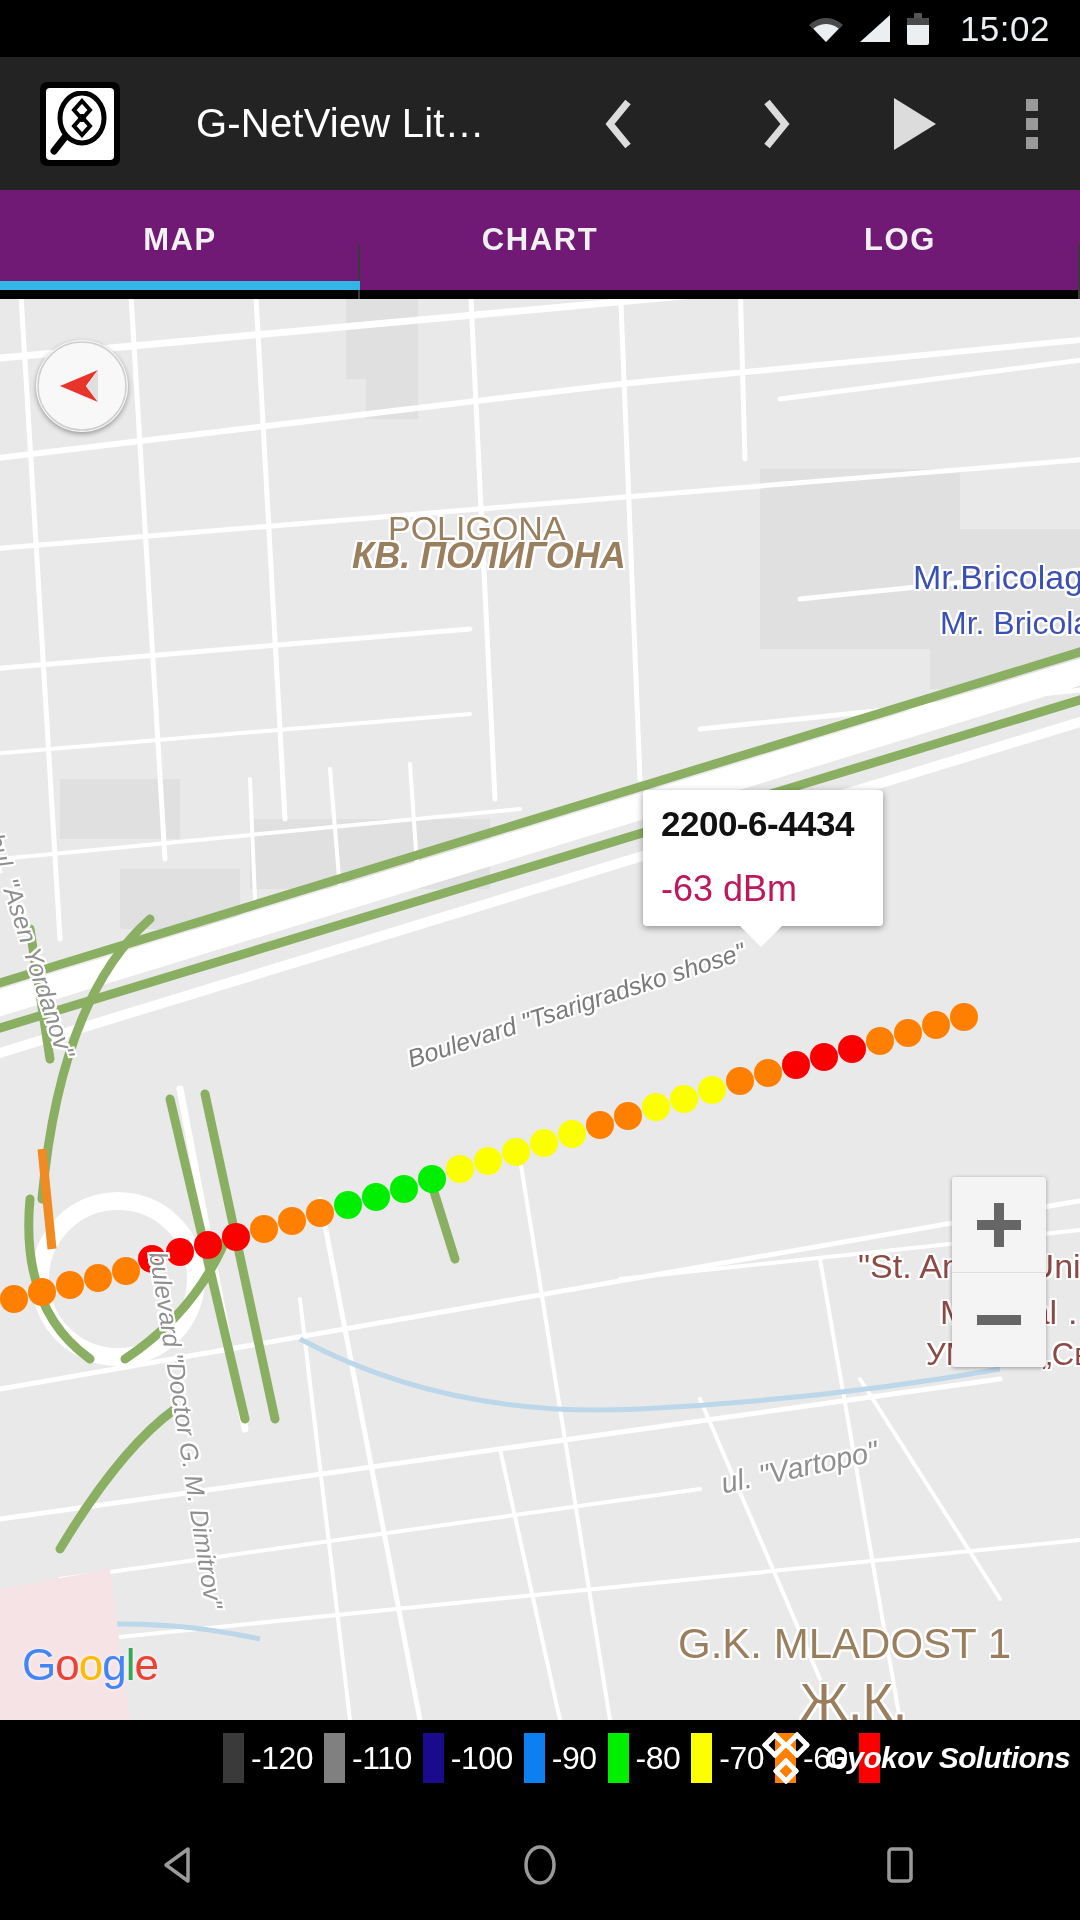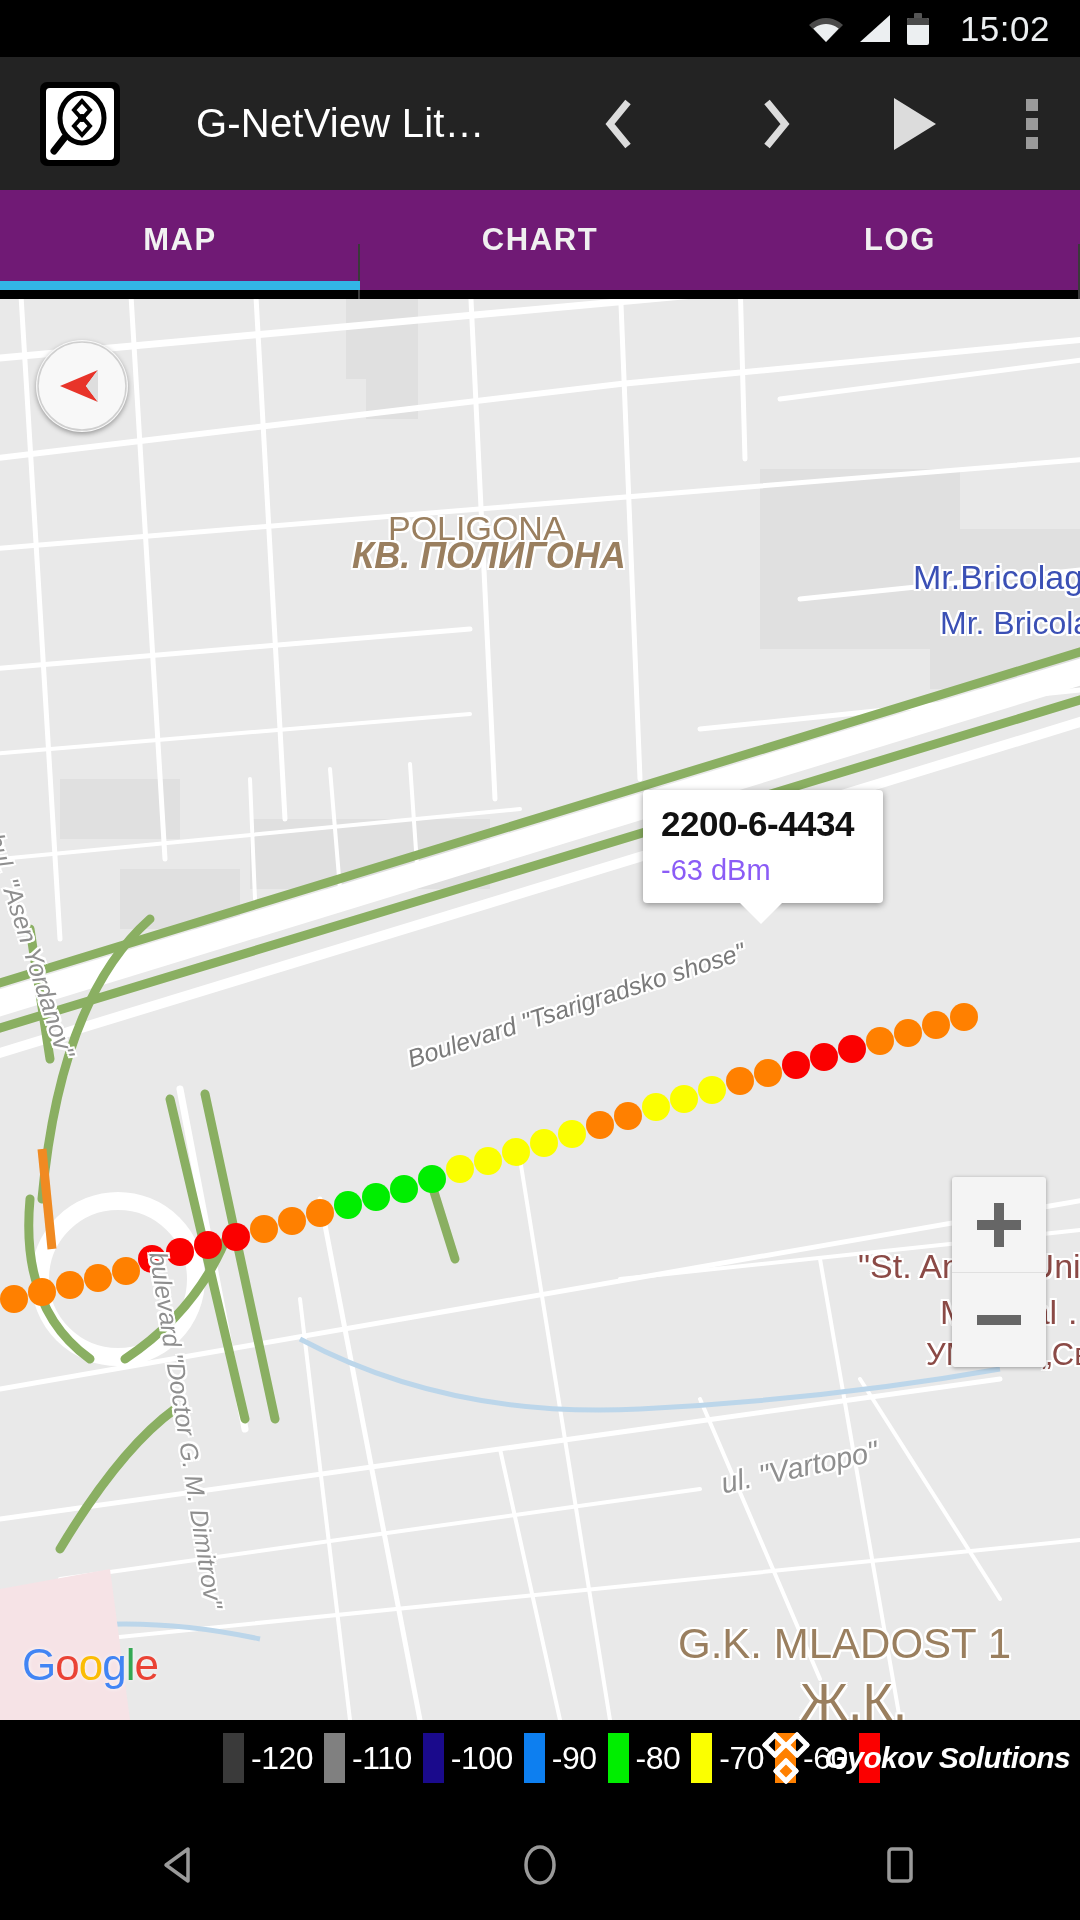--- a/index.html
+++ b/index.html
@@ -51,21 +51,21 @@
   .map svg { position:absolute; left:0; top:0; }
 
   
   .compass { position:absolute; left:36px; top:340px; width:92px; height:92px; border-radius:50%;
              background:#f7f7f7; box-shadow:0 2px 5px rgba(0,0,0,.35); }
 
   
   .infowin { position:absolute; left:643px; top:790px; width:240px; background:#fff;
              border-radius:4px; box-shadow:0 2px 7px rgba(0,0,0,.4); padding:14px 18px 16px 18px; }
   .iw-title { font-size:35px; font-weight:700; color:#111; white-space:nowrap; letter-spacing:-0.5px;}
-  .iw-sub   { font-size:29px; color:#8b5cf6; margin-top:10px; }
+  .iw-sub   { font-size:36px; color:#be185d; margin-top:24px; }
   .iw-tail { position:absolute; left:96px; bottom:-21px; width:0;height:0;
              border-left:22px solid transparent;border-right:22px solid transparent;
              border-top:22px solid #fff; }
 
   
   .zoomctl { position:absolute; right:34px; top:1177px; width:94px; height:190px; background:#f4f4f4;
              border-radius:3px; box-shadow:0 1px 4px rgba(0,0,0,.35); }
   .zc-btn { height:95px; display:flex; align-items:center; justify-content:center; position:relative; }
   .zc-btn+.zc-btn { border-top:1px solid #e0e0e0; }
   .plus-h { position:absolute; width:44px; height:10px; background:#666; }

